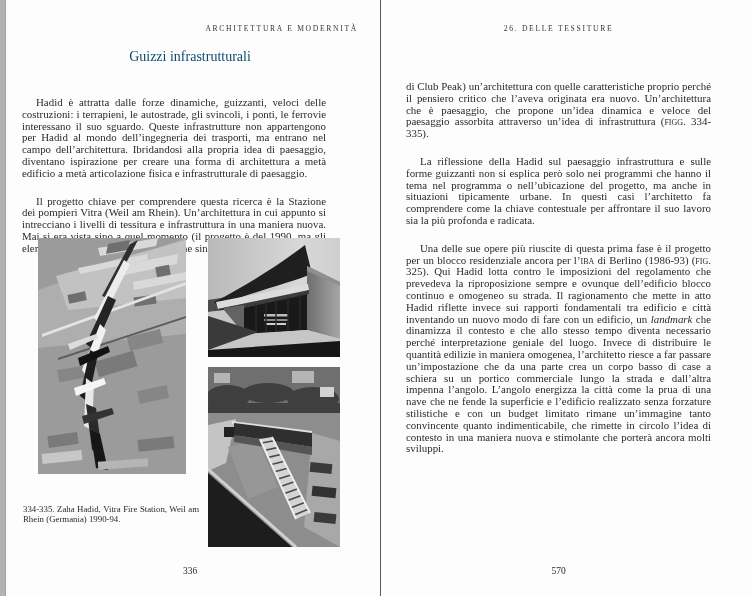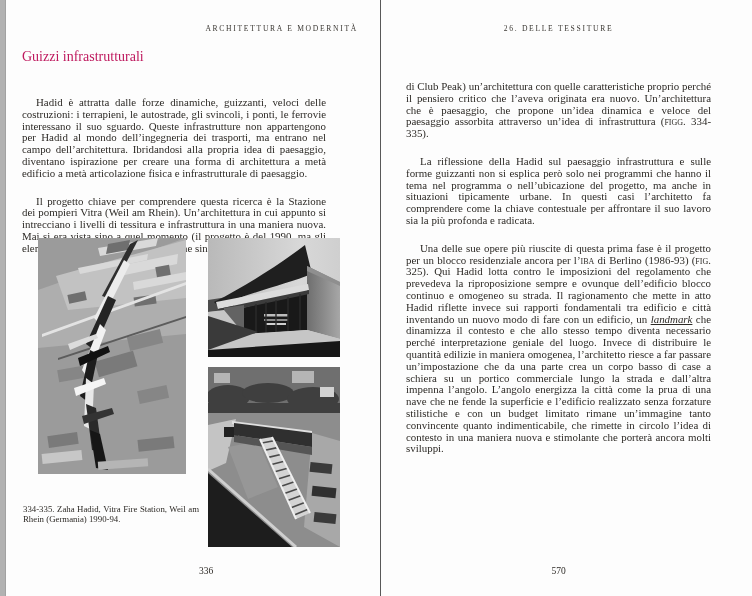--- a/index.html
+++ b/index.html
@@ -11,46 +11,46 @@
   .divider{position:absolute;left:380px;top:0;width:1px;height:596px;background:#585858;}
 
   .runhead{
     position:absolute;top:24px;font-size:7.6px;letter-spacing:1.7px;
     text-align:center;color:#3a3732;white-space:nowrap;
   }
   .runhead.left{left:22px;width:336px;text-align:right;}
   .runhead.right{left:390px;width:337px;}
 
   .section-title{
-    position:absolute;top:49px;left:22px;width:336px;
-    font-size:14px;color:#be185d;
+    position:absolute;top:49px;left:22px;width:336px;text-align:center;
+    font-size:14px;color:#0c4a6e;
   }
 
   .body-col p{
     margin:16px;font-size:10.9px;line-height:11.8px;text-align:justify;
     color:#2d2a26;
   }
   .body-col p.indent{text-indent:14px;}
   .body-left{position:absolute;top:81px;left:6px;width:336px;}
   .body-right{position:absolute;top:65px;left:390px;width:337px;}
 
-  .it{font-style:italic;text-decoration:underline;}
+  .it{font-style:italic;}
   .sc{font-variant:small-caps;}
 
   .fig{position:absolute;line-height:0;}
   .fig svg{display:block;}
   #fig334{left:38px;top:238px;width:148px;height:236px;}
   #fig335{left:208px;top:238px;width:132px;height:119px;}
   #fig336{left:208px;top:367px;width:132px;height:180px;}
 
   .captions{position:absolute;left:22px;top:503px;width:178px;}
   .captions p{margin:1px;font-size:8.8px;line-height:10px;text-align:justify;color:#2d2a26;}
 
   .pagenum{position:absolute;top:566px;text-align:center;font-size:9.5px;color:#2d2a26;}
-  .pagenum.left{left:38px;width:336px;text-align:center;}
+  .pagenum.left{left:22px;width:336px;text-align:center;}
   .pagenum.right{left:390px;width:337px;}
 </style>
 </head>
 <body>
 
 <div class="spread">
   <div class="scan-edge"></div>
   <div class="divider"></div>
 
   <div class="runhead left">ARCHITETTURA E MODERNITÀ</div>

